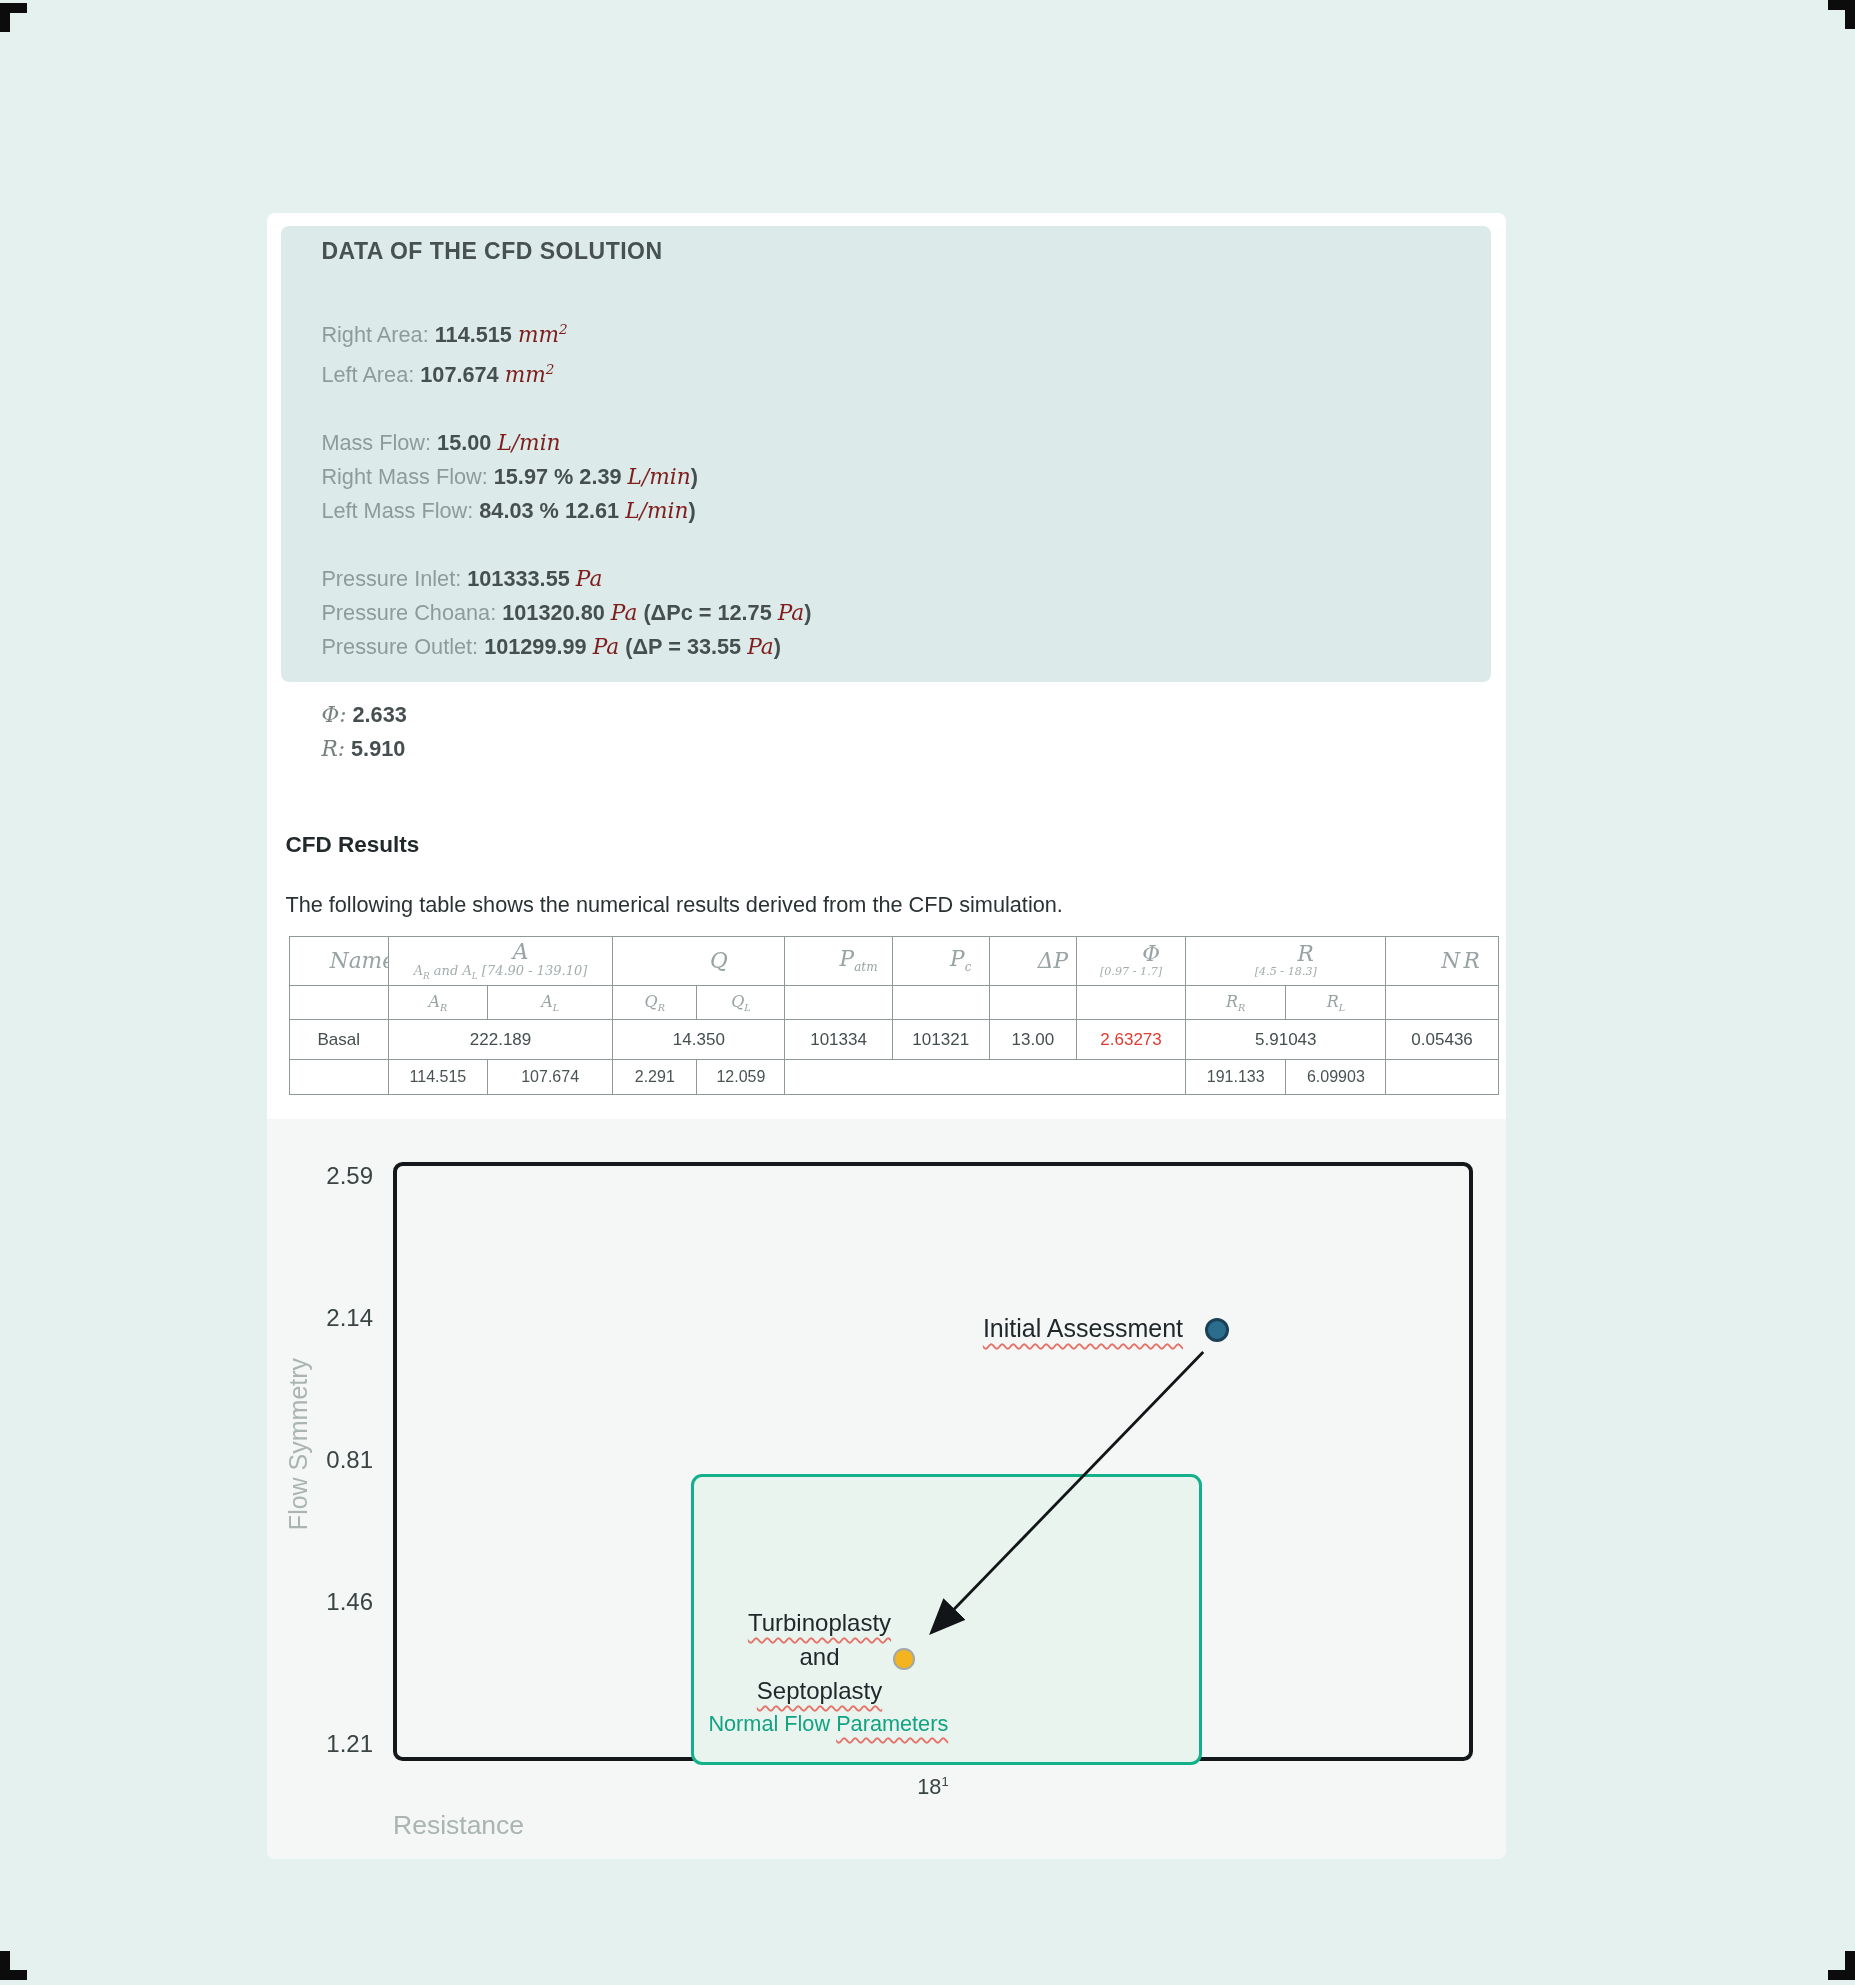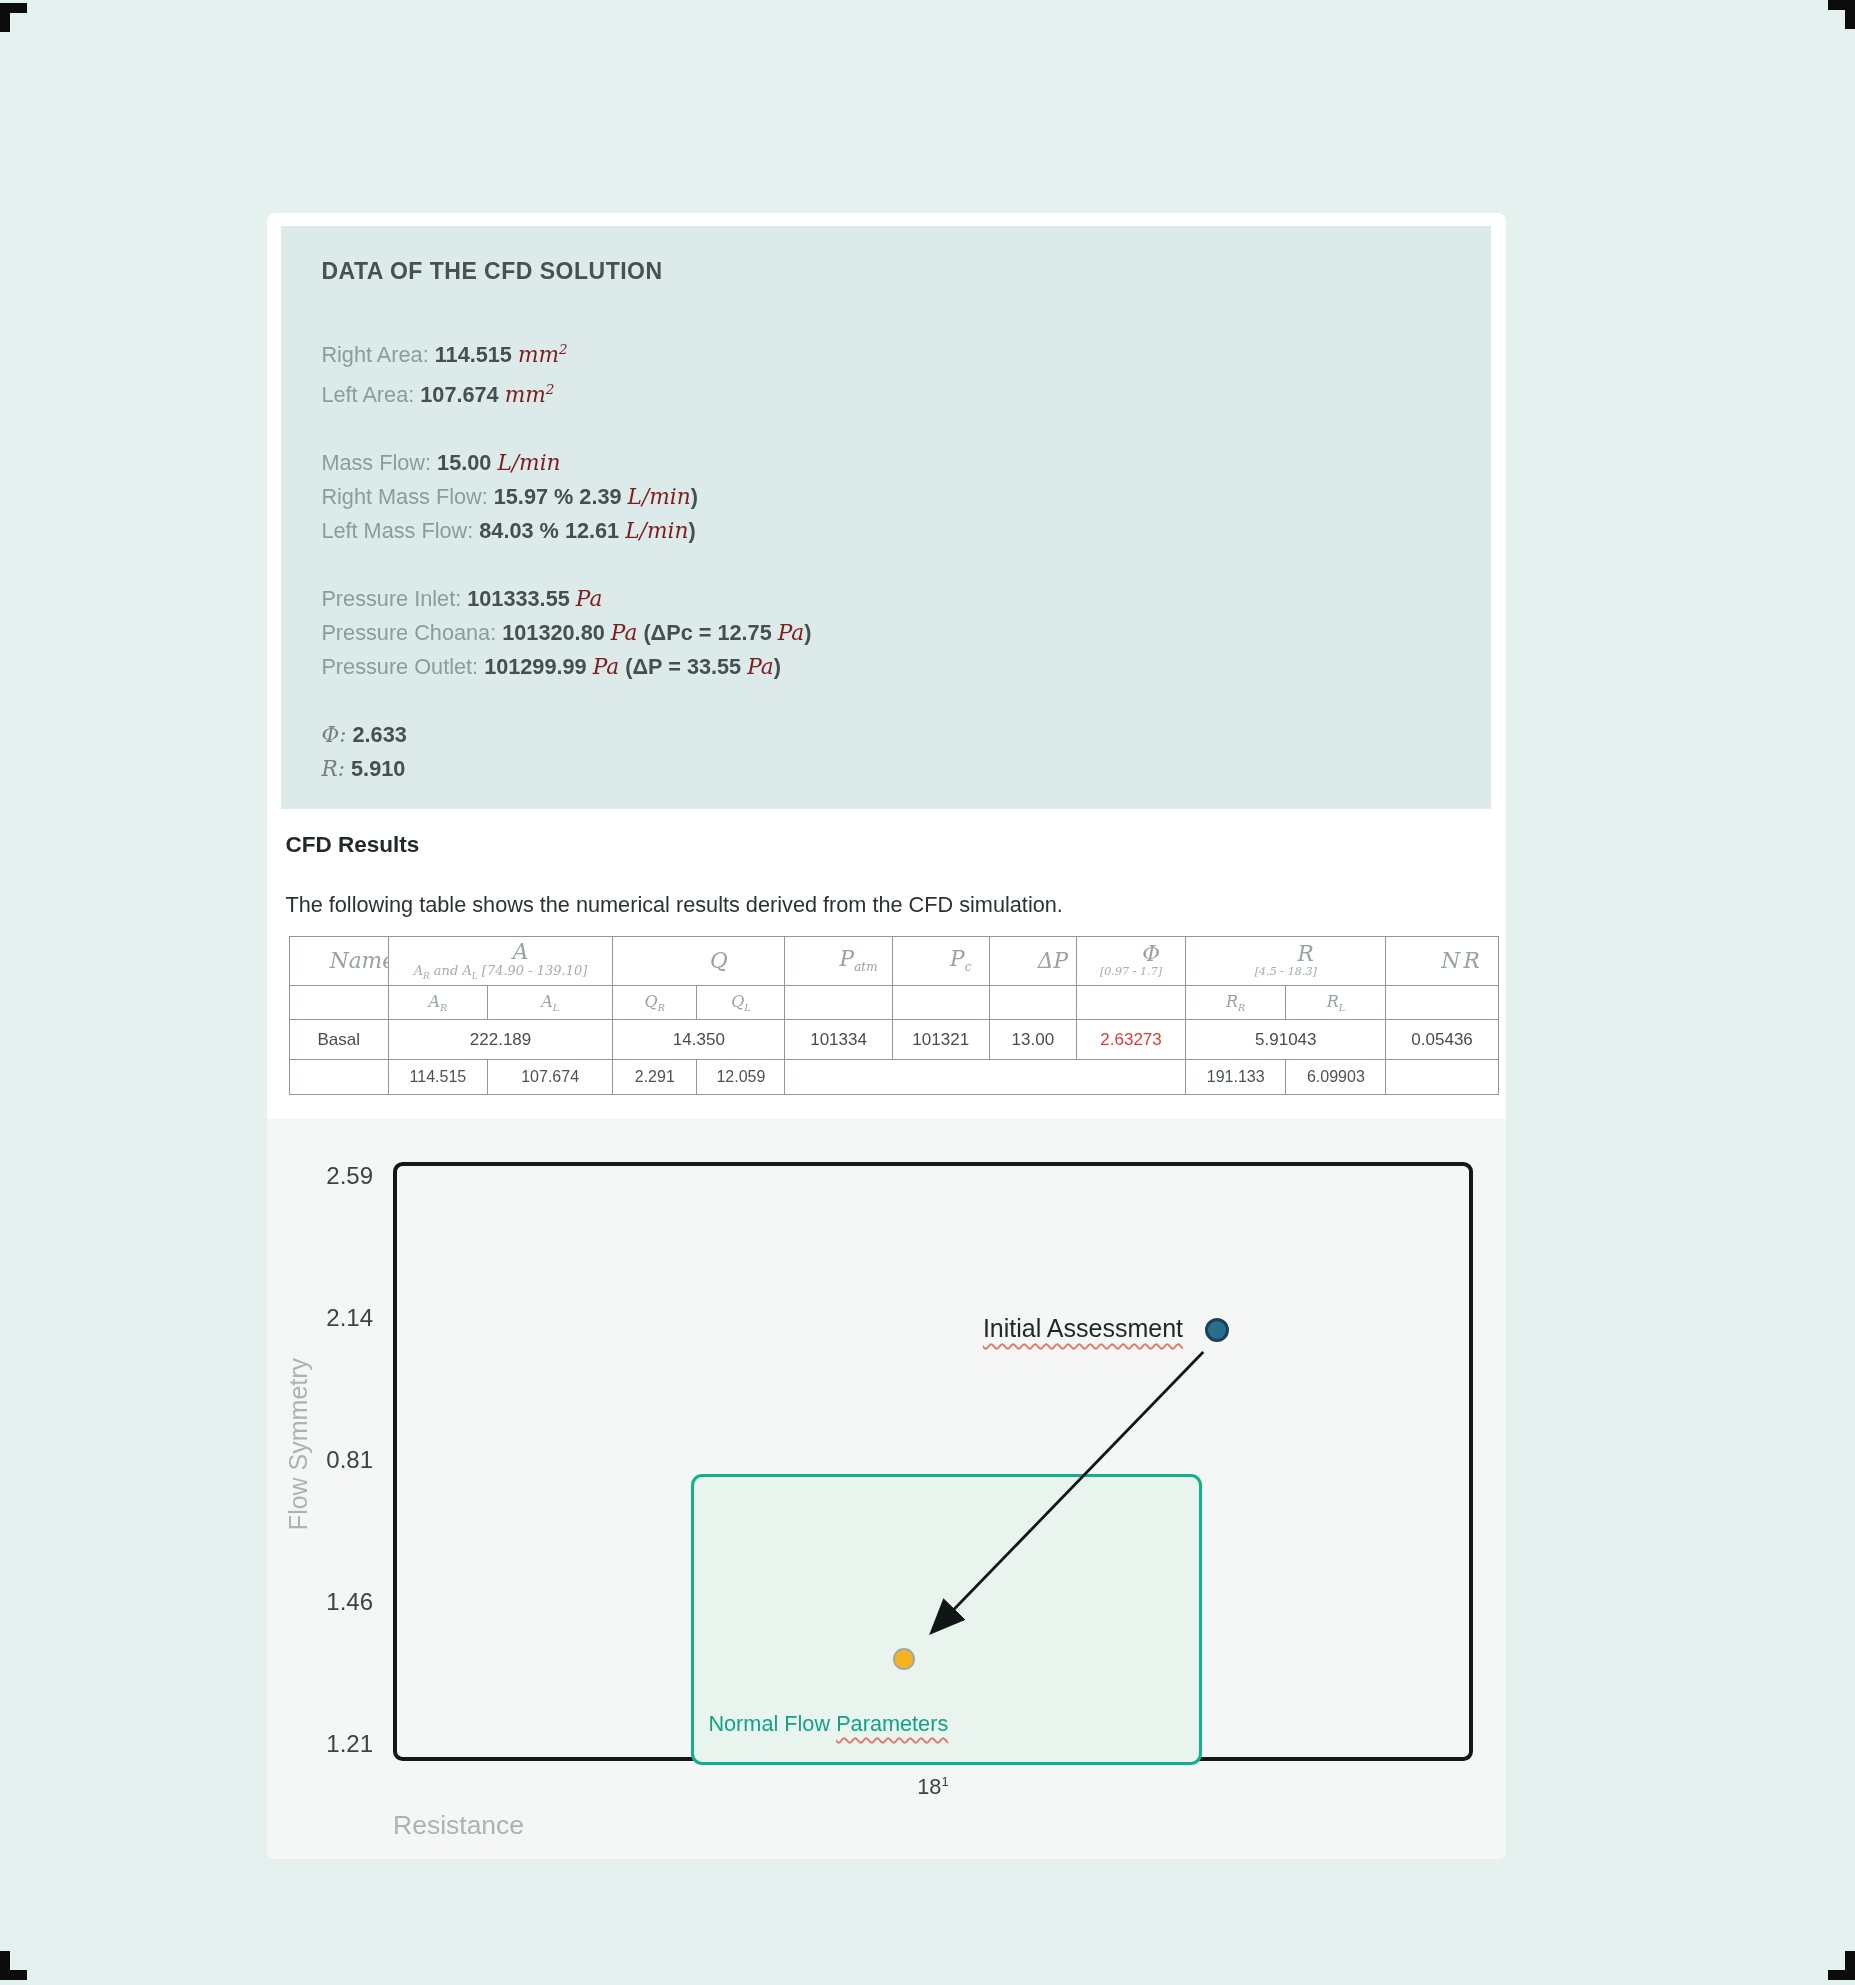--- a/index.html
+++ b/index.html
@@ -18,23 +18,23 @@
   .corner.br { right:0; bottom:4.8px; border-right-width:10.4px; border-bottom-width:10.4px; }
 
   
   .card {
     position:absolute; left:267px; top:213px; width:1239px; height:1646px;
     background:#ffffff; border-radius:8px;
   }
 
   
   .info-panel {
-    position:absolute; left:14.4px; top:13px; width:1210px; height:583px;
-    background:#dcebe9; border-radius:0;
-    padding:32px 40px;
+    position:absolute; left:14.4px; top:13px; width:1210px; height:456px;
+    background:#dcebe9; border-radius:8px;
+    padding:12px 40px;
     color:#434d4e;
   }
   .info-title {
     font-size:23px; font-weight:700; color:#47514f; letter-spacing:0.5px;
     margin-bottom:47px;
   }
   .igroup { margin-top:34px; }
   .igroup:first-of-type { margin-top:0; }
   .iline { font-size:21.7px; line-height:34px; white-space:nowrap; }
   .lbl { color:#8d9b9b; }
@@ -307,20 +307,25 @@
           <marker id="ah" markerWidth="13" markerHeight="11" refX="11" refY="5.5" orient="auto">
             <path d="M0,0 L13,5.5 L0,11 z" fill="#121517"></path>
           </marker>
         </defs>
         <line x1="1005" y1="232" x2="668" y2="580" stroke="#121517" stroke-width="3.5" marker-end="url(#ah)"></line>
       </svg>
 
       <div class="label-initial squiggle">Initial Assessment</div>
       <div class="dot dot-initial"></div>
 
+      <div class="label-post">
+        <div class="squiggle">Turbinoplasty</div>
+        <div>and</div>
+        <div class="squiggle">Septoplasty</div>
+      </div>
       <div class="dot dot-post"></div>
     </div>
 
     <div class="xtick"><span>18</span><sup>1</sup></div>
     <div class="xlabel">Resistance</div>
   </section>
 
 </div>
 
 

